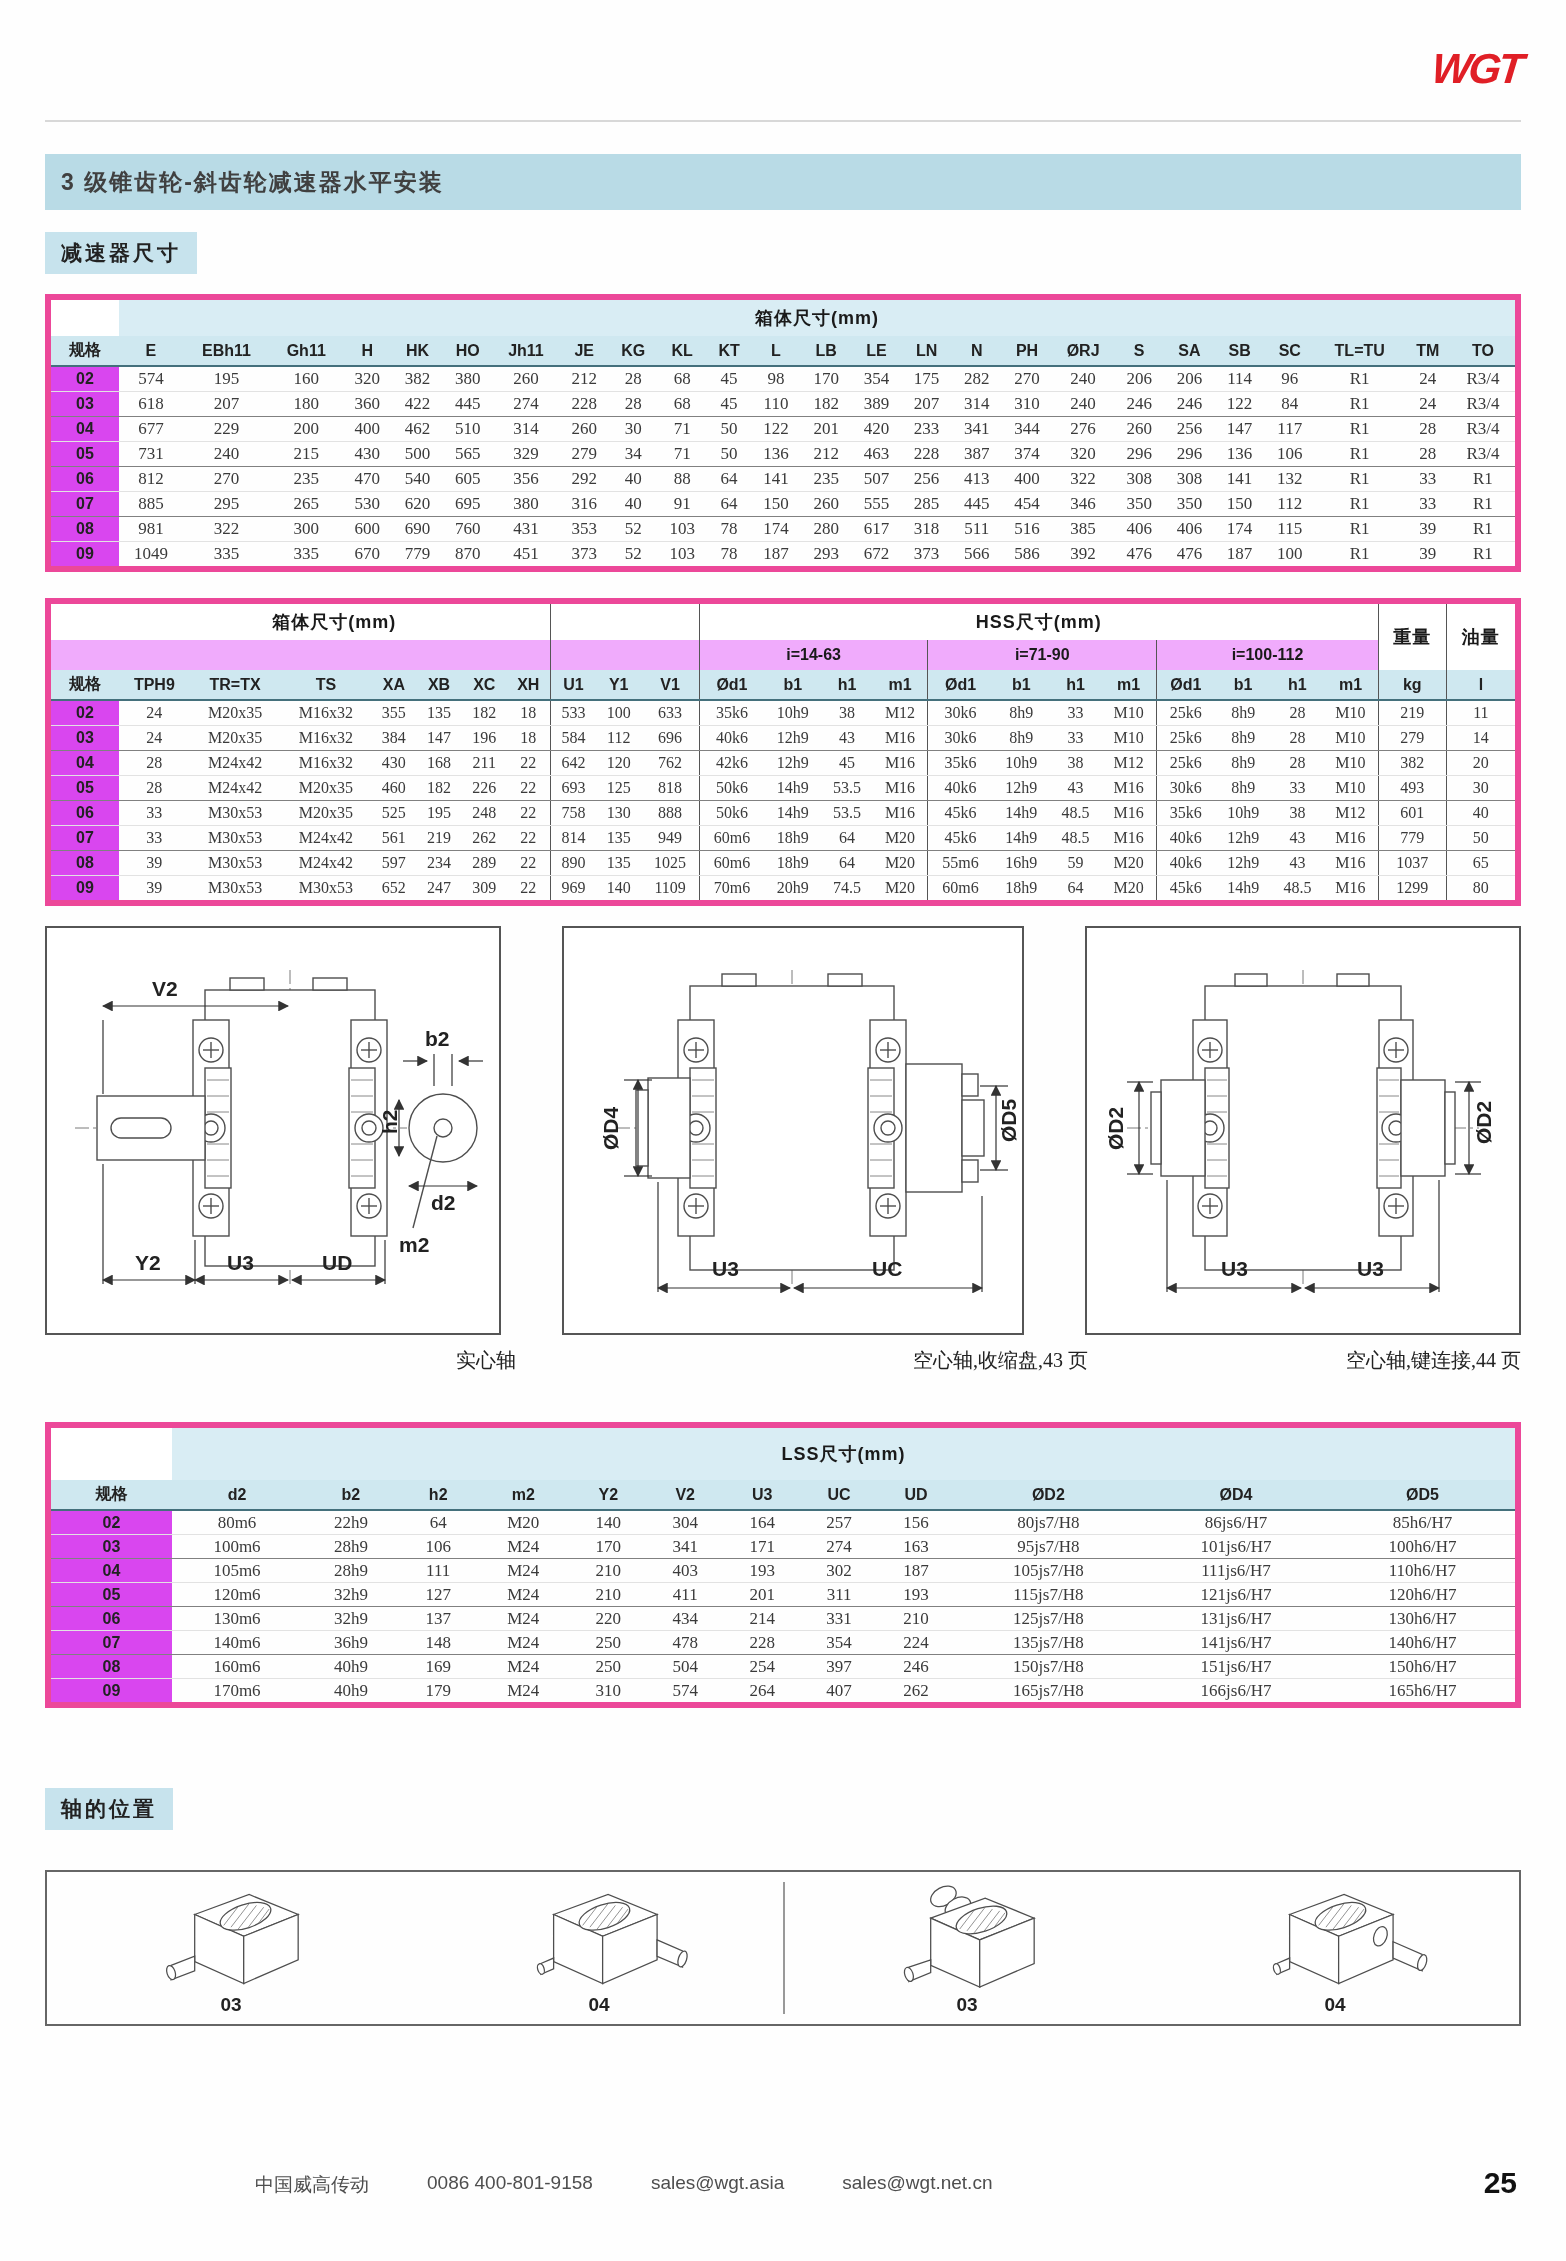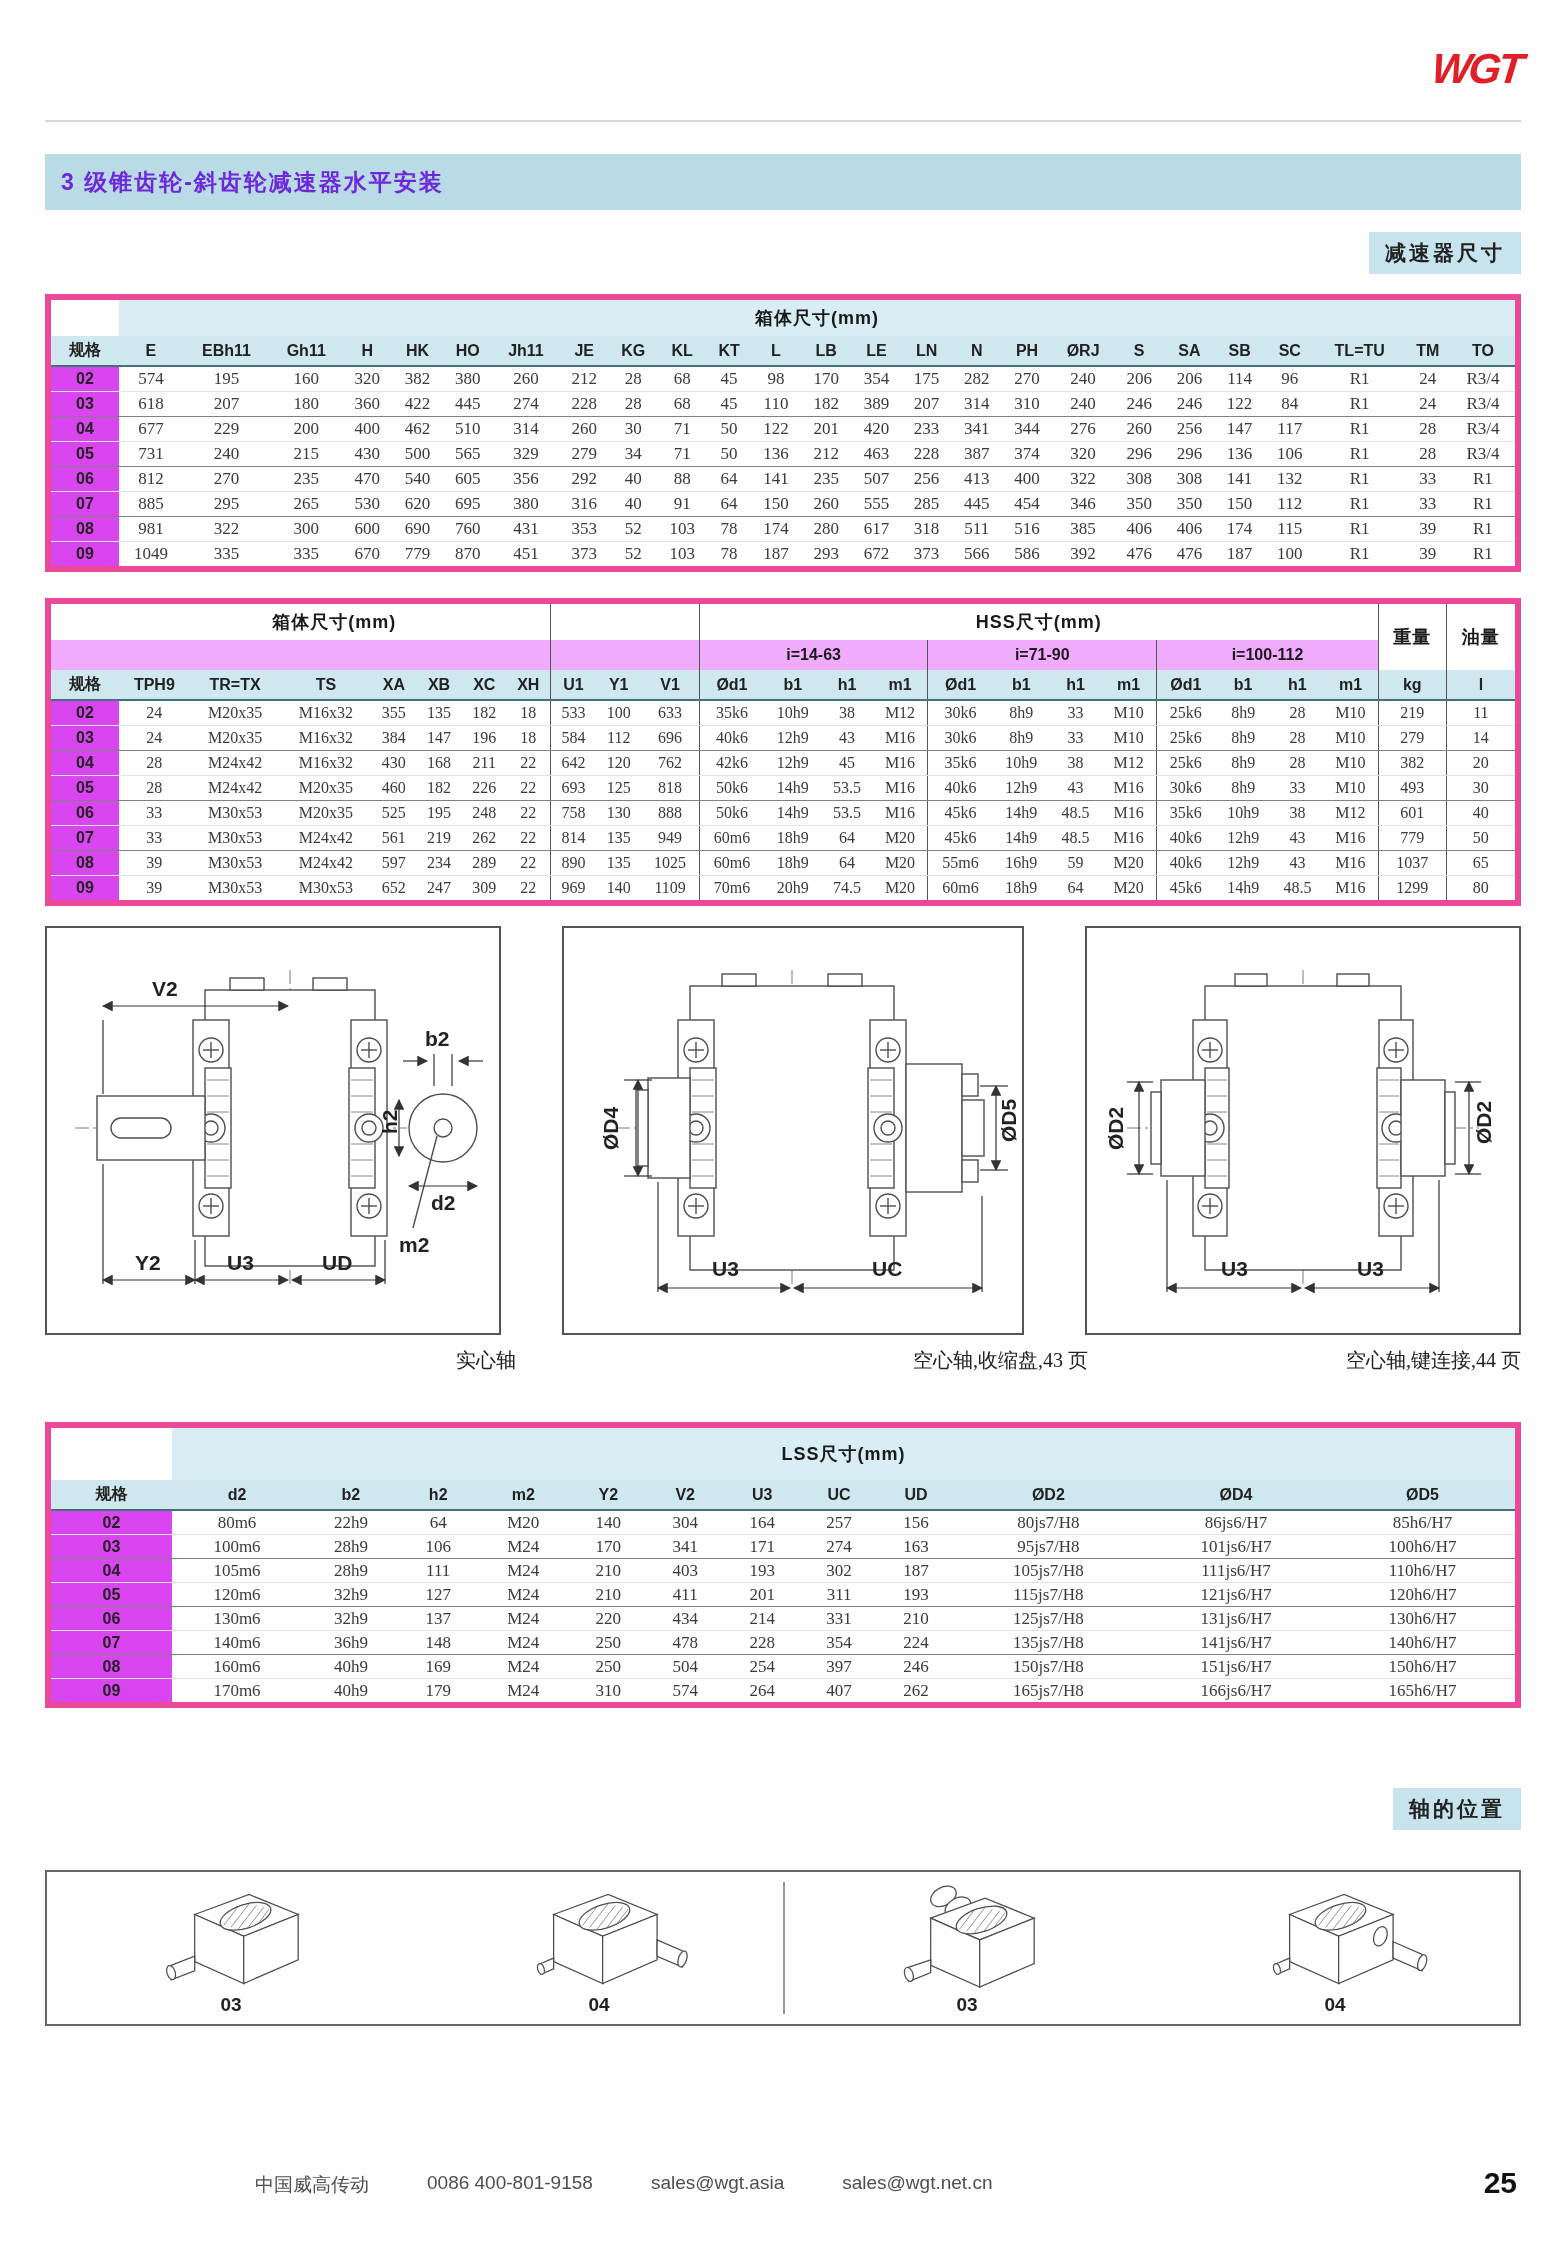--- a/index.html
+++ b/index.html
@@ -12,30 +12,30 @@
   
   .logo-row{padding-top:48px;text-align:right;height:58px;}
   .logo{
     display:inline-block;font-family:"Liberation Sans",sans-serif;
     font-size:42px;font-weight:900;font-style:italic;color:#e01f26;
     letter-spacing:-3px;transform:skewX(-6deg);line-height:1;
   }
   .top-rule{border:none;border-top:2px solid #d8d8d8;margin:14px 0 0 0;}
   .title-bar{
     margin-top:32px;background:#b9dbe6;height:56px;line-height:56px;
-    font-size:23px;font-weight:700;letter-spacing:2px;padding-left:16px;color:#6d28d9;
+    font-size:23px;font-weight:700;letter-spacing:2px;padding-left:16px;color:#404040;
   }
   .model-row{margin-top:26px;display:flex;justify-content:space-between;align-items:baseline;}
   .model{font-family:"DejaVu Sans Mono",monospace;font-size:25px;font-weight:700;letter-spacing:1px;}
   .model-note{font-size:21px;font-weight:700;letter-spacing:3px;}
   .chip{
     display:inline-block;background:#c7e3ed;padding:7px 16px;
     font-size:21px;font-weight:700;letter-spacing:3px;color:#222;
   }
-  .sec{margin-top:22px;text-align:right;}
+  .sec{margin-top:22px;}
   
   .dtable{width:100%;border-collapse:collapse;border:6px solid #ec4899;margin-top:20px;table-layout:auto;}
   .dtable th,.dtable td{text-align:center;white-space:nowrap;padding:1px 3px;}
   .dtable .grp-row th{background:#fff;height:34px;font-size:18px;font-weight:700;letter-spacing:1px;}
   .t1 .grp-row th.grp,.t3 .grp-row th.grp{background:#d9edf4;}
   .grp-row th.blank{background:#fff;}
   .dtable .col-row th{
     background:#cfe8f0;font-size:16px;font-weight:700;height:27px;
     border-bottom:2px solid #44707c;color:#222;
   }

